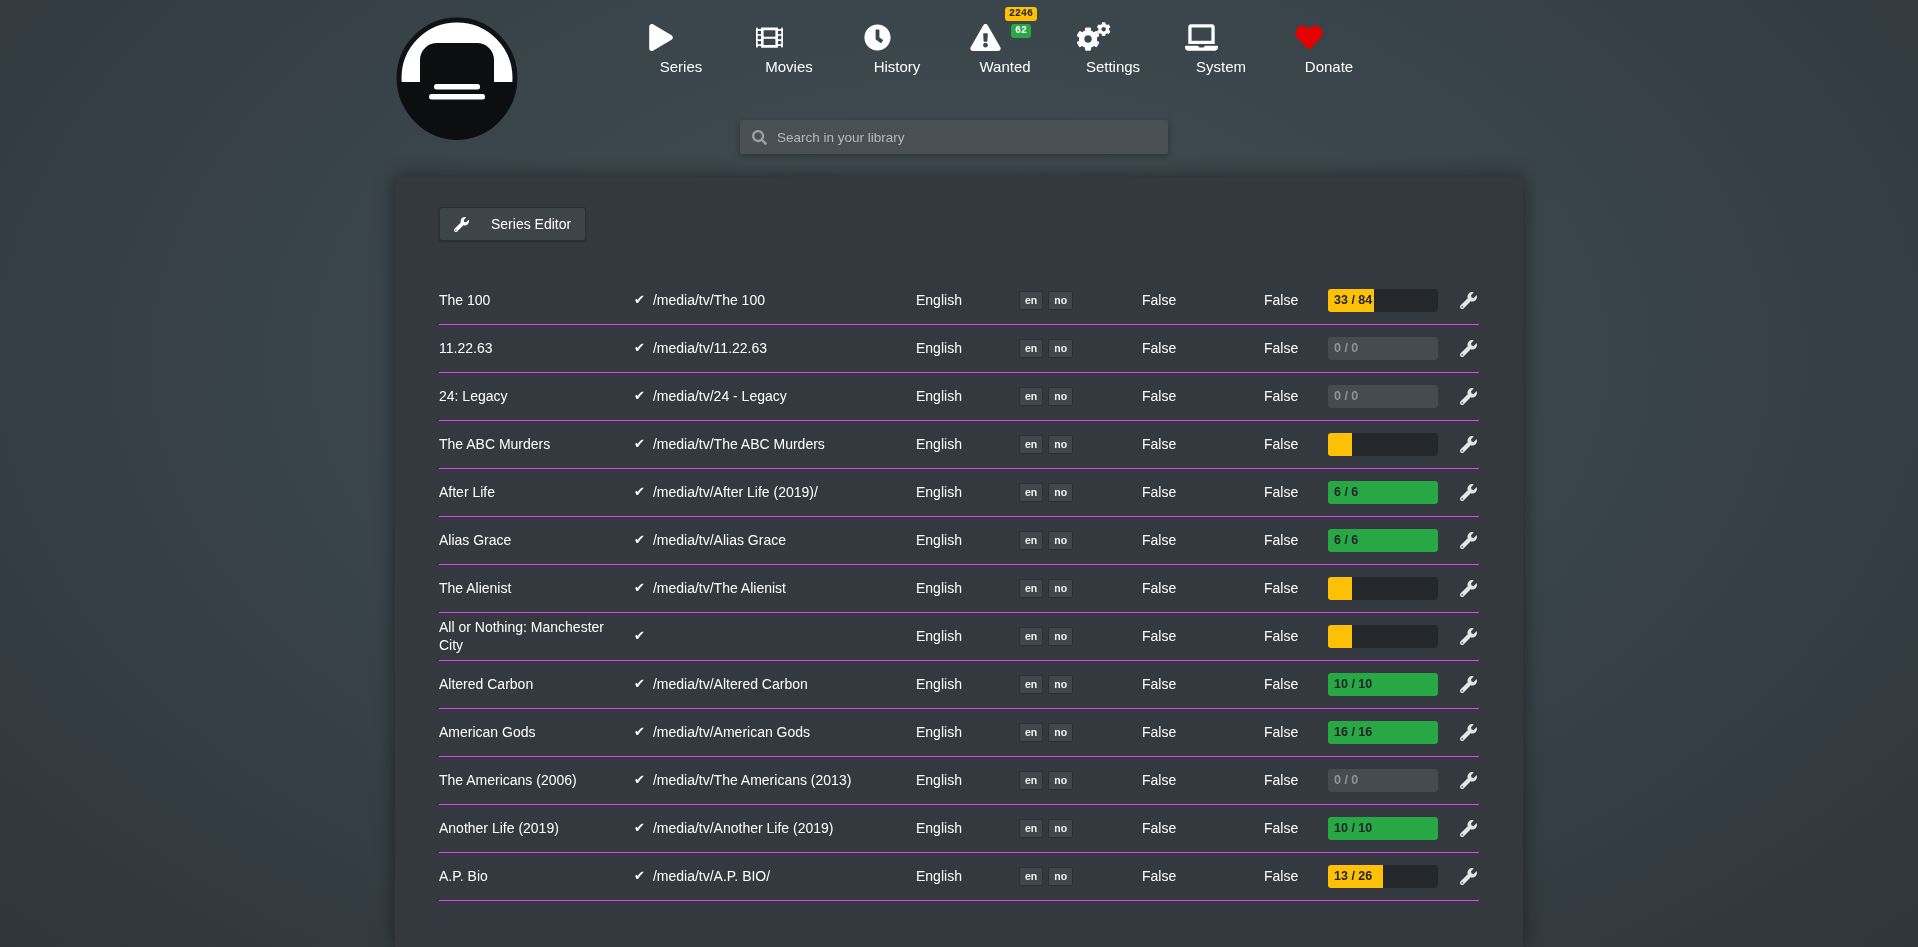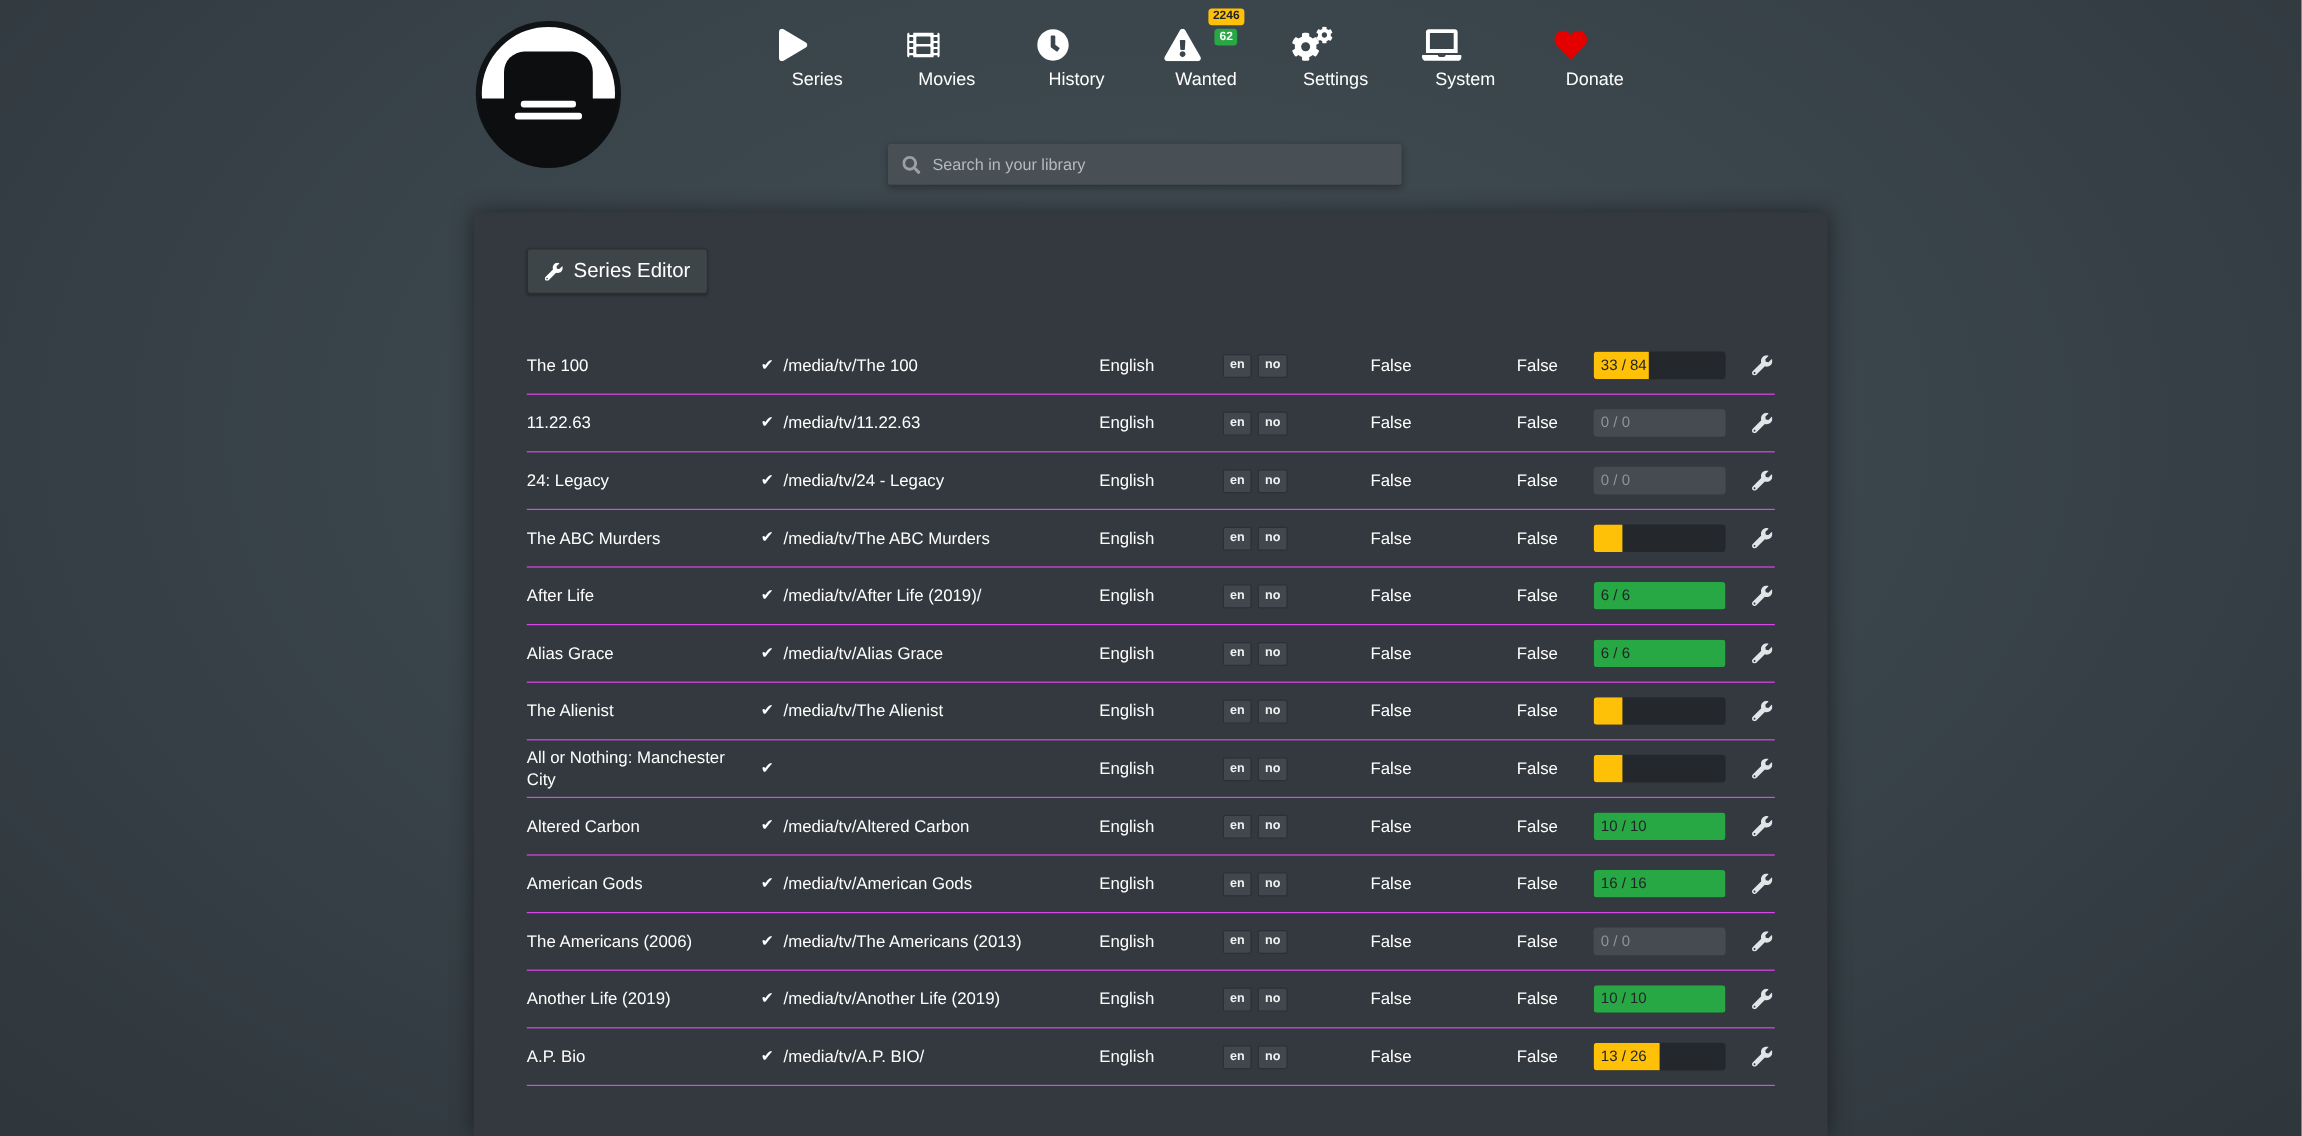--- a/index.html
+++ b/index.html
@@ -13,37 +13,37 @@
 
   
   .header{height:177px;position:relative;}
   .logo{position:absolute;left:0;top:16px;width:124px;height:124px;cursor:pointer;}
   .nav{position:absolute;left:228px;top:20px;display:flex;}
   .nav-item{width:76px;margin-right:32px;display:flex;flex-direction:column;align-items:center;position:relative;cursor:pointer;}
   .nav-item .nicon{height:34px;display:flex;align-items:center;justify-content:center;}
   .nav-item svg{fill:#fff;}
   .nav-label{font-size:15px;margin-top:4px;color:#fff;margin-left:40px;}
   .badge-stack{position:absolute;top:-13px;right:-14px;display:flex;flex-direction:column;align-items:center;gap:3px;}
-  .badge{font-size:10px;font-weight:bold;padding:2px 4px;border-radius:3px;line-height:1;}
+  .badge{font-size:10px;font-weight:bold;padding:2px 4px;border-radius:3px;line-height:1;font-family:Liberation Mono, monospace;}
   .badge.yellow{background:var(--yellow,#ffc107);color:#212529;}
   .badge.green{background:var(--green,#28a745);color:#fff;}
   .heart path{fill:var(--red,#e50000);}
 
   .searchbar{position:absolute;left:345px;top:120px;width:428px;height:34px;background:#485055;
     border-radius:2px;display:flex;align-items:center;box-shadow:0 2px 6px rgba(0,0,0,.3);}
   .searchbar svg{fill:#9aa0a5;margin:0 8px 0 12px;}
   .searchbar input{flex:1;background:transparent;border:none;outline:none;color:#e3e6e8;font-size:13.5px;
     font-family:"Liberation Sans", sans-serif;}
   .searchbar input::placeholder{color:#b4babd;}
 
   
   .panel{width:1128px;margin:0 auto;background:#33393e;height:770px;overflow:hidden;
     box-shadow:0 0 18px rgba(0,0,0,.45);padding:30px 44px 0 44px;box-sizing:border-box;}
-  .btn-editor{display:inline-flex;align-items:center;gap:9px;background:#3e4549;border:1px solid #2a2f33;
-    color:#fff;font-size:17px;padding:8px 14px;border-radius:3px;cursor:pointer;
+  .btn-editor{display:inline-flex;align-items:center;gap:22px;background:#3e4549;border:1px solid #2a2f33;
+    color:#fff;font-size:14px;padding:8px 14px;border-radius:3px;cursor:pointer;
     font-family:"Liberation Sans", sans-serif;box-shadow:0 1px 2px rgba(0,0,0,.25);}
   .btn-editor svg{fill:#fff;}
 
   
   .table{margin-top:36px;width:1040px;}
   .thead,.trow{display:grid;grid-template-columns:195px 282px 103px 123px 122px 64px 132px 1fr;align-items:center;}
   .thead{border-bottom:2px solid #4a5157;padding-bottom:10px;}
   .hcell{font-size:13.5px;font-weight:bold;line-height:1.3;padding-right:8px;}
   .hcell .wrap{display:inline-block;max-width:80px;}
   .trow{min-height:48px;border-bottom:1px solid #d946ef;padding:6px 0;box-sizing:border-box;}
@@ -51,21 +51,21 @@
   .cell.path{display:flex;align-items:flex-start;}
   .check{font-size:13px;margin-right:8px;color:#fff;}
   .lang-badge{display:inline-block;background:#41474c;border:1px solid #2b3035;color:#f0f2f3;
     font-size:10.5px;font-weight:bold;padding:2px 5px;border-radius:2px;margin-right:5px;}
   .bar{position:relative;width:110px;height:23px;border-radius:3px;overflow:hidden;background:#24282c;}
   .bar.state-empty{background:#454b50;}
   .bar-fill{position:absolute;left:0;top:0;bottom:0;}
   .bar.state-partial .bar-fill{background:var(--yellow,#ffc107);}
   .bar.state-complete .bar-fill{background:var(--green,#28a745);}
   .bar.state-empty .bar-fill{background:transparent;}
-  .bar-label{position:absolute;left:6px;top:50%;transform:translateY(-50%);font-size:12.5px;font-weight:normal;color:#212529;}
+  .bar-label{position:absolute;left:6px;top:50%;transform:translateY(-50%);font-size:12.5px;font-weight:bold;color:#212529;}
   .bar.state-empty .bar-label{color:#8e959a;}
   .wrench-cell{display:flex;justify-content:flex-end;padding-right:2px;}
   .row-wrench{cursor:pointer;display:inline-flex;}
   .row-wrench svg{fill:#e2e5e7;}
 </style>
 </head>
 <body>
 
 <div class="container header">
 

